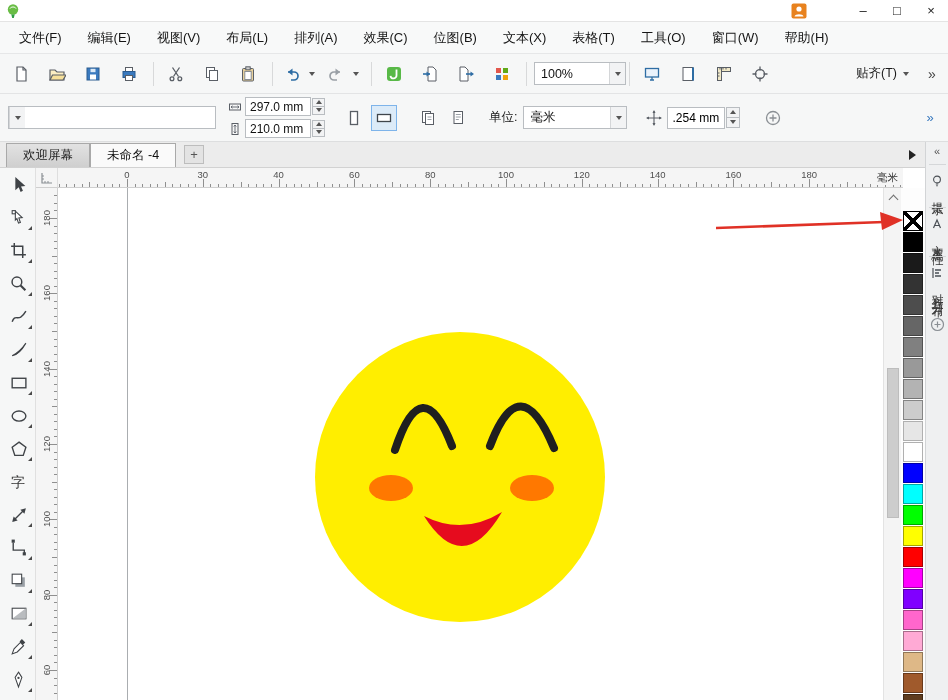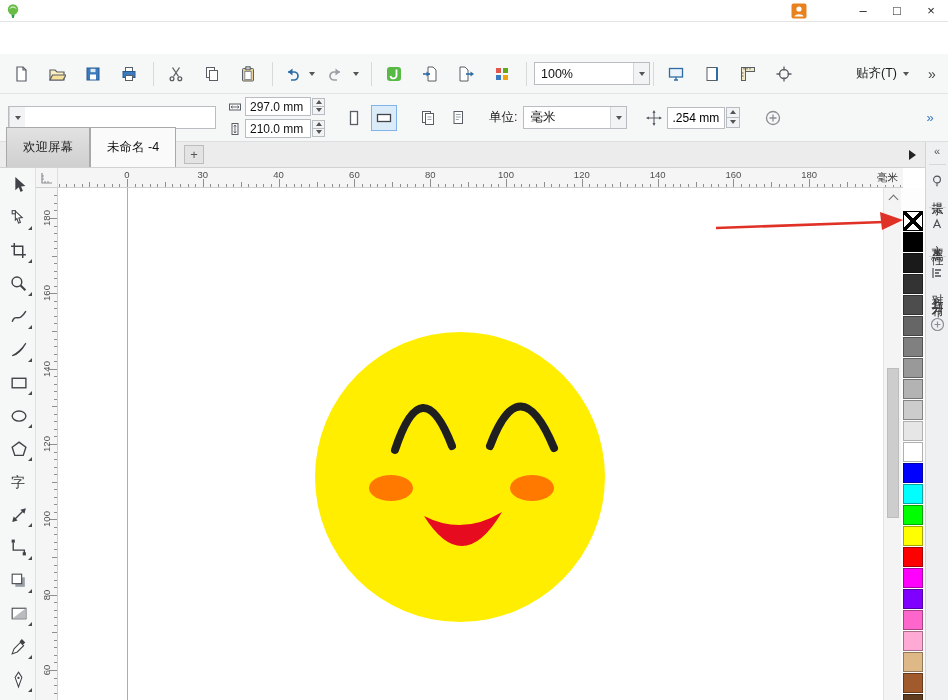--- a/index.html
+++ b/index.html
@@ -23,21 +23,21 @@
   
   .toolbar{position:absolute;left:0;top:54px;width:948px;height:40px;background:#f6f7f7;border-bottom:1px solid #e3e4e5;display:flex;align-items:center;padding:0 6px;}
   .tbtn{width:30px;height:28px;display:inline-flex;align-items:center;justify-content:center;margin-right:6px;border:1px solid transparent;}
   .tbtn.narrow{width:24px;margin-right:2px;}
   .tsep{width:1px;height:24px;background:#d8d9da;margin:0 7px 0 3px;}
   .caret-btn{width:12px;height:28px;display:inline-flex;align-items:center;justify-content:center;margin-right:6px;}
   .car{width:0;height:0;border-left:3.5px solid transparent;border-right:3.5px solid transparent;border-top:4px solid #555;}
   .combo{height:23px;background:#fff;border:1px solid #b9bdc1;display:inline-flex;align-items:center;}
   .combo .ctext{flex:1;padding:0 6px;font-size:12.5px;color:#111;}
   .combo .cbtn{width:16px;height:100%;border-left:1px solid #d4d6d8;display:inline-flex;align-items:center;justify-content:center;background:#f2f3f4;}
-  .zoom-combo{width:116px;}
+  .zoom-combo{width:92px;}
   .snap-combo{margin-left:auto;display:inline-flex;align-items:center;padding:4px 6px;border:1px solid transparent;}
   .snap-label{font-size:12.5px;margin-right:6px;}
   .overflow-btn{width:20px;height:28px;font-size:14px;color:#444;margin-left:6px;}
 
   
   .propbar{position:absolute;left:0;top:94px;width:948px;height:48px;background:#f6f7f7;border-bottom:1px solid #dddedf;display:flex;align-items:center;padding:0 8px;}
   .pagesize-combo{width:208px;}
   .size-fields{display:flex;flex-direction:column;margin-left:12px;gap:2px;}
   .sf-row{display:flex;align-items:center;height:20px;}
   .sf-glyph{width:14px;height:14px;margin-right:3px;display:inline-flex;}
@@ -51,21 +51,21 @@
   .units-label{margin-left:18px;font-size:12.5px;}
   .units-combo{width:104px;margin-left:6px;}
   .nudge-wrap{display:flex;align-items:center;margin-left:18px;}
   .nudge-field{width:58px;height:22px;border:1px solid #b9bdc1;font-size:12px;padding:0 4px;background:#fff;font-family:inherit;}
   .nudge-spin button{width:14px;height:11px;}
   .origin-btn{margin-left:20px;}
   .pb-overflow{margin-left:auto;font-size:13px;color:#3a7abf;width:20px;text-align:center;}
 
   
   .tabbar{position:absolute;left:0;top:142px;width:925px;height:26px;background:#ececec;border-bottom:1px solid #d2d2d2;display:flex;align-items:flex-end;padding-left:6px;}
-  .doc-tab{height:40px;padding:0 16px;display:inline-flex;align-items:center;font-size:12.5px;border:1px solid #a9a9a9;border-bottom:none;}
+  .doc-tab{height:24px;padding:0 16px;display:inline-flex;align-items:center;font-size:12.5px;border:1px solid #a9a9a9;border-bottom:none;}
   .doc-tab.inactive{background:linear-gradient(#e2e2e2,#cfcfcf);color:#222;}
   .doc-tab.active{background:#fafafa;color:#111;}
   .newtab-btn{width:20px;height:19px;margin-left:8px;margin-bottom:3px;background:#e3e3e3;border:1px solid #bdbdbd;font-size:13px;line-height:16px;color:#555;text-align:center;}
   .tabscroll-btn{position:absolute;right:6px;top:6px;width:14px;height:14px;display:flex;align-items:center;justify-content:center;}
   .tri-r{width:0;height:0;border-top:5px solid transparent;border-bottom:5px solid transparent;border-left:7px solid #222;}
 
   
   .ruler-corner{position:absolute;left:36px;top:168px;width:22px;height:20px;background:#f5f5f5;border-bottom:1px solid #cfcfcf;border-right:1px solid #dedede;display:flex;align-items:center;justify-content:center;}
   .hruler{position:absolute;left:58px;top:168px;width:845px;height:20px;background:#f5f5f5;border-bottom:1px solid #cfcfcf;overflow:hidden;}
   .vruler{position:absolute;left:36px;top:188px;width:22px;height:512px;background:#f5f5f5;border-right:1px solid #cfcfcf;overflow:hidden;}
@@ -134,20 +134,34 @@
             <circle cx="8" cy="6" r="2.6" fill="#fff"></circle>
             <path d="M3.5 13.5c.5-3 8.5-3 9 0z" fill="#fff"></path>
           </svg>
       </button>
       <button class="wbtn">–</button>
       <button class="wbtn">□</button>
       <button class="wbtn">×</button>
     </span>
   </div>
 
+  <div class="menubar">
+    <span class="menu-item">文件(F)</span>
+    <span class="menu-item">编辑(E)</span>
+    <span class="menu-item">视图(V)</span>
+    <span class="menu-item">布局(L)</span>
+    <span class="menu-item">排列(A)</span>
+    <span class="menu-item">效果(C)</span>
+    <span class="menu-item">位图(B)</span>
+    <span class="menu-item">文本(X)</span>
+    <span class="menu-item">表格(T)</span>
+    <span class="menu-item">工具(O)</span>
+    <span class="menu-item">窗口(W)</span>
+    <span class="menu-item">帮助(H)</span>
+  </div>
 
   <div class="toolbar">
     <button class="tbtn">
       <svg width="18" height="18" viewBox="0 0 18 18">
           <path d="M5 2h6l3 3v11H5z" fill="#fff" stroke="#5a5f66" stroke-width="1.2"></path>
           <path d="M11 2v3h3" fill="none" stroke="#5a5f66" stroke-width="1.2"></path>
         </svg>
     </button>
     <button class="tbtn">
       <svg width="18" height="18" viewBox="0 0 18 18">

